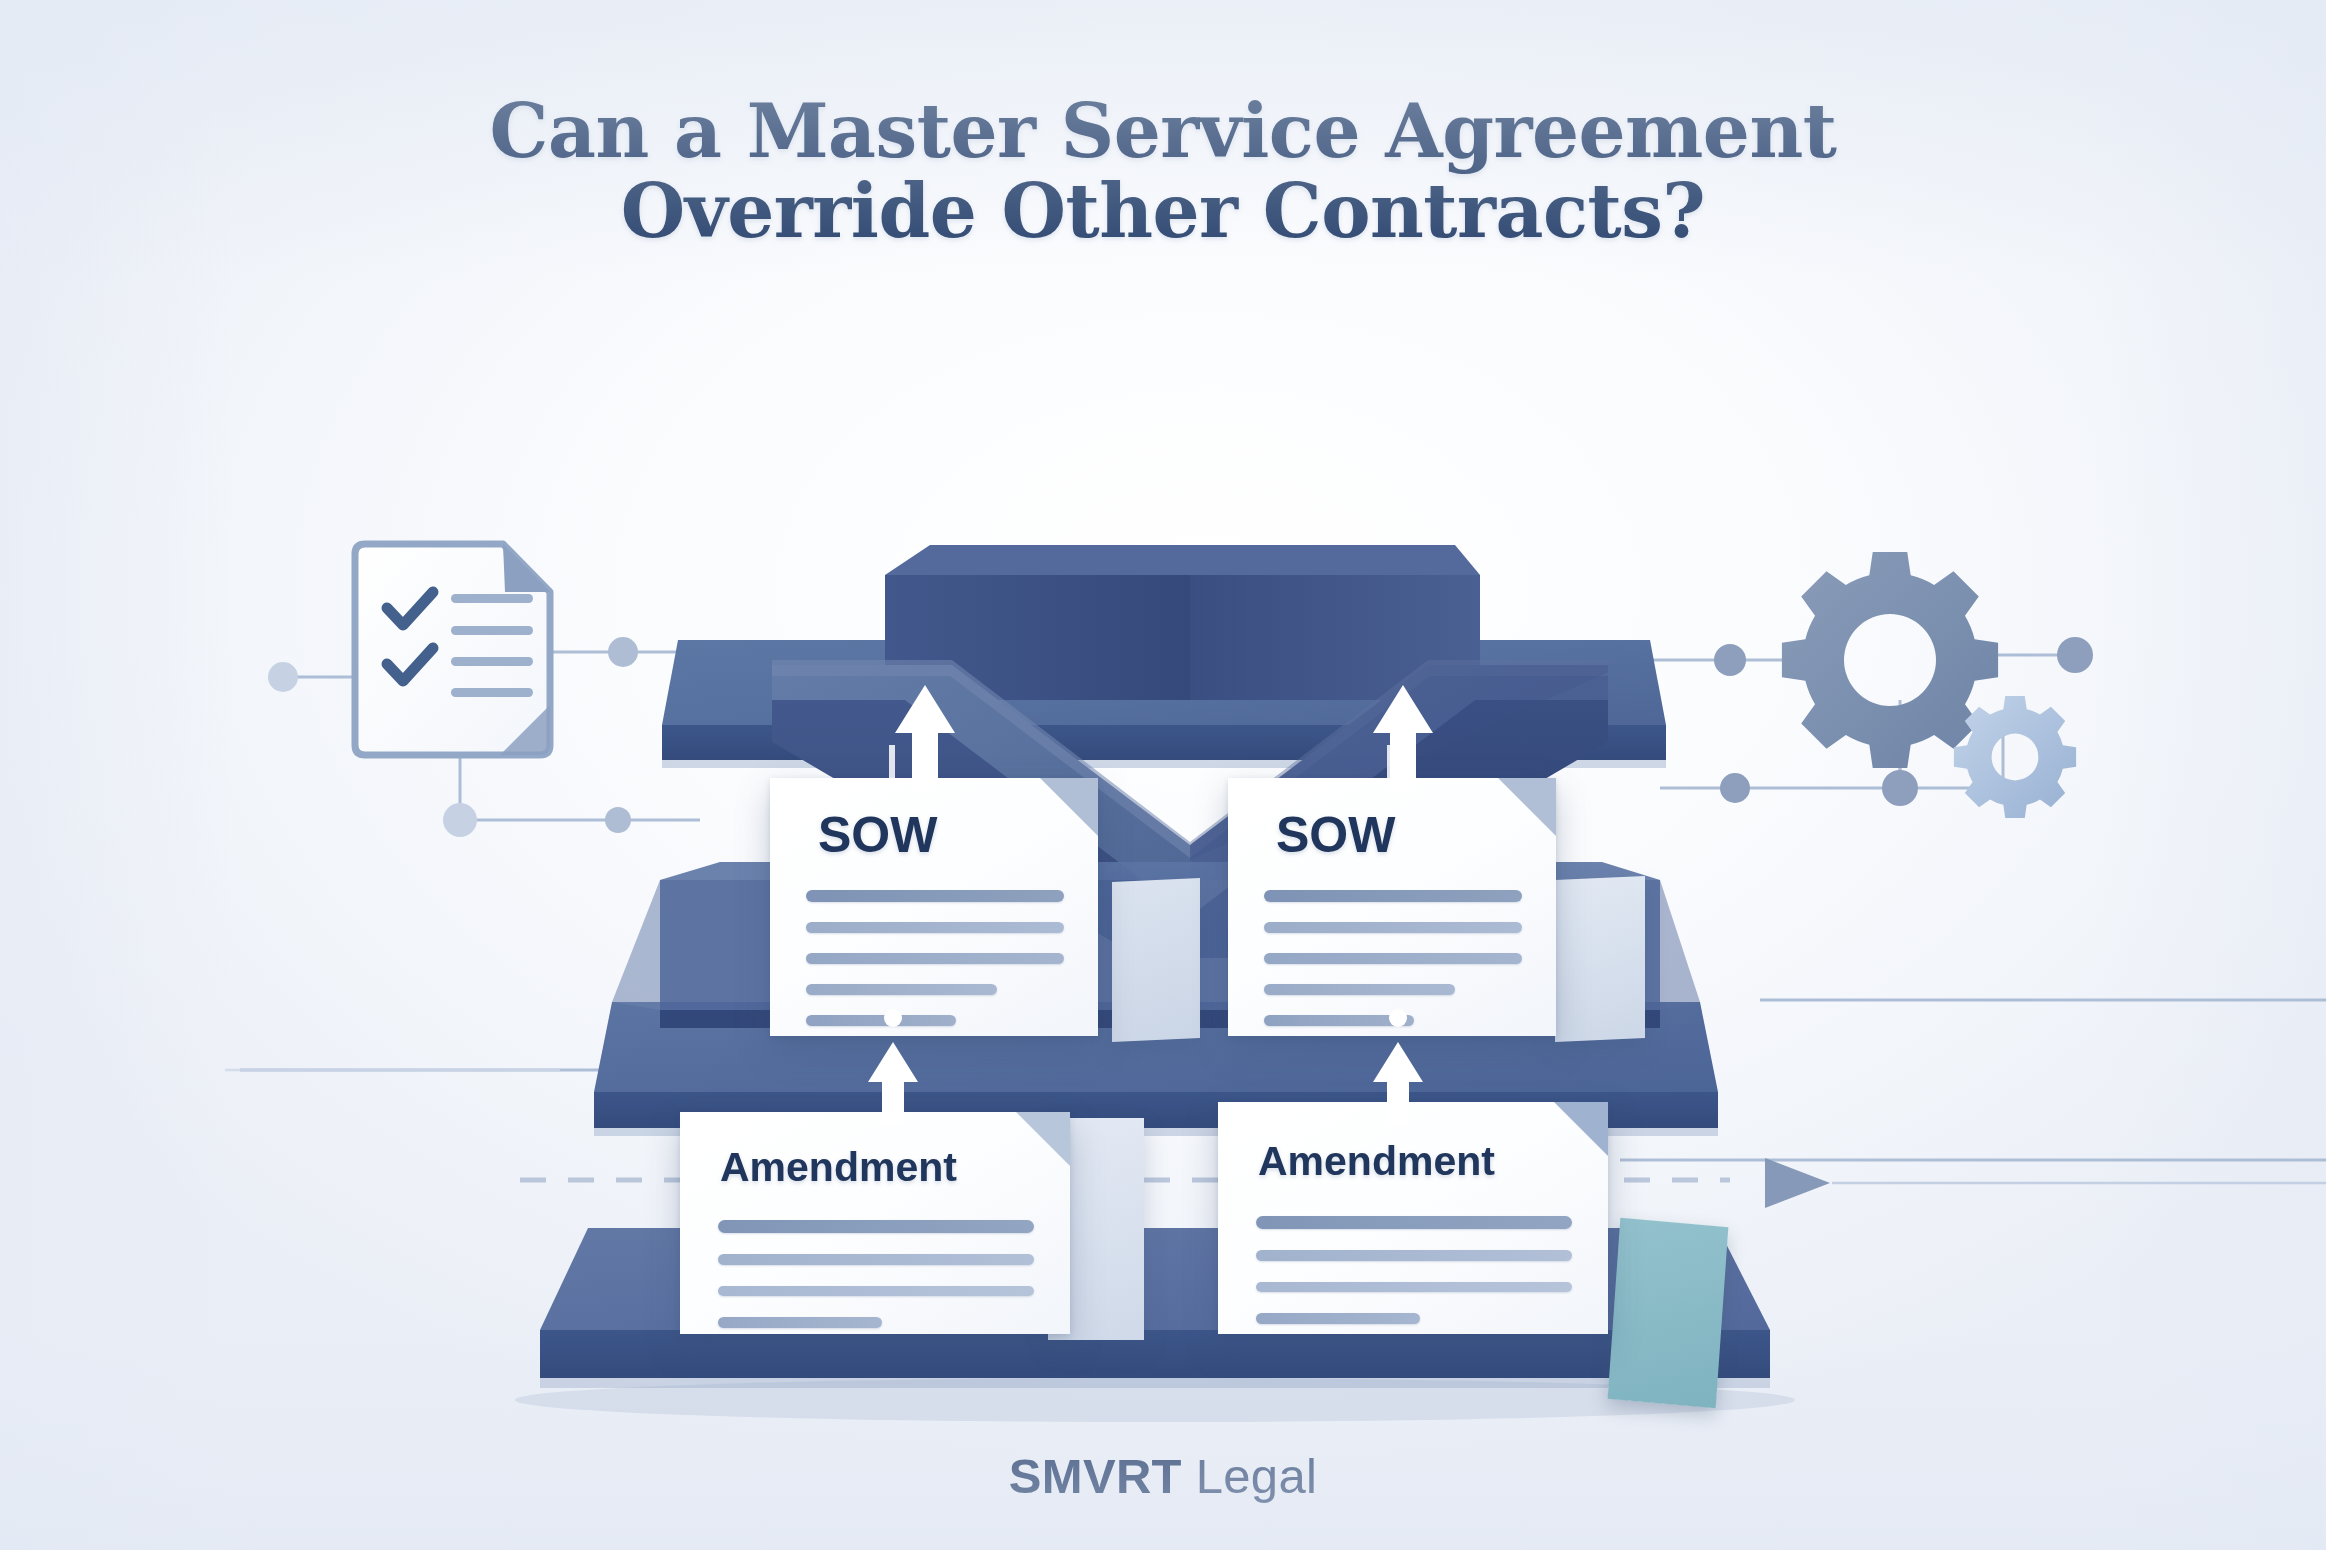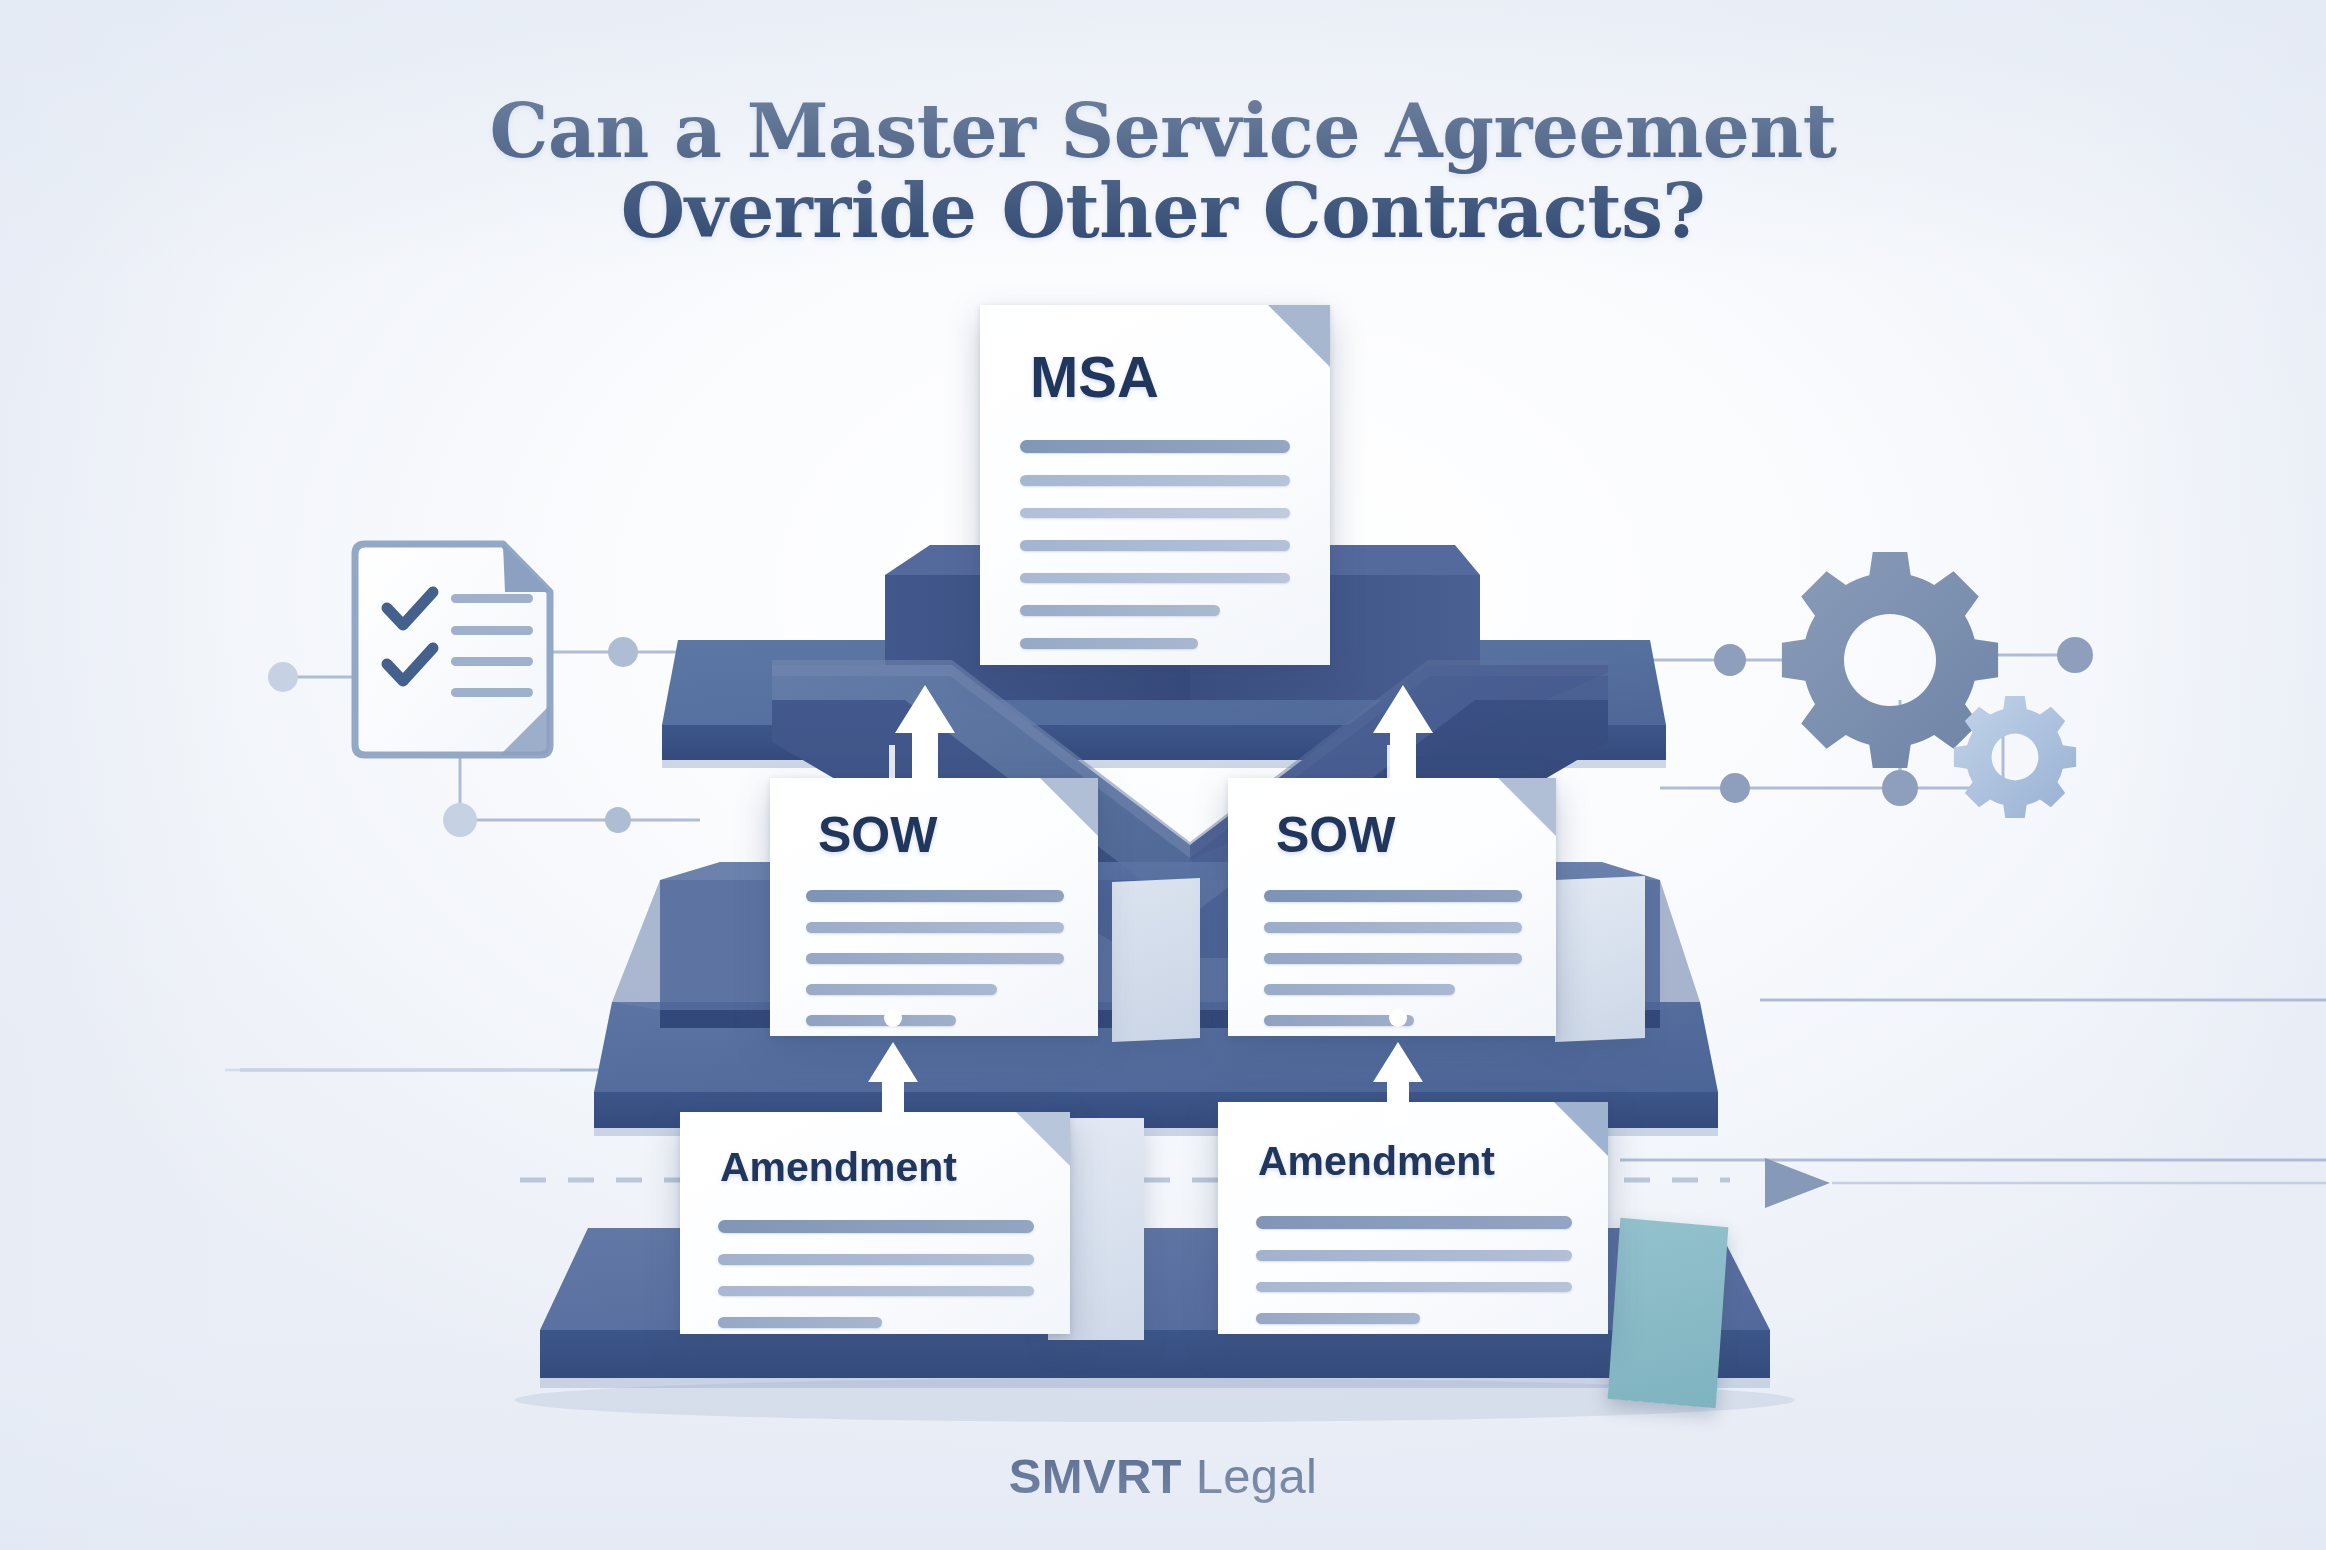--- a/index.html
+++ b/index.html
@@ -343,38 +343,20 @@
               background:linear-gradient(160deg,#dbe3ef 0%,#cad5e6 100%);
               transform:skewY(-2.5deg);"></div>
   <div class="ghost" style="left:1555px; top:878px; width:90px; height:162px;
               background:linear-gradient(160deg,#e2e9f3 0%,#ccd7e7 100%);
               transform:skewY(-2.5deg);"></div>
   <div class="ghost" style="left:1048px; top:1118px; width:96px; height:222px;
               background:linear-gradient(160deg,#e4eaf4 0%,#cfd9e9 100%);"></div>
   <div class="teal-card" style="left:1614px; top:1222px; width:108px; height:182px;
               transform:skewY(5deg) skewX(-4deg);"></div>
 
-  <div class="doc" style="left:980px; top:305px; width:350px; height:360px;">
-    <svg style="position:absolute; right:0; top:0; width:62px; height:62px;" viewBox="0 0 62 62">
-      <polygon points="0,0 62,0 62,62" fill="#ffffff"></polygon>
-      <polygon points="0,0 62,62 0,62" fill="#ffffff" opacity="0"></polygon>
-      <polygon points="0,0 62,0 0,62" fill="#ffffff" opacity="0"></polygon>
-      <polygon points="62,0 62,62 0,0" fill="#a7b7d0"></polygon>
-    </svg>
-    <div class="doc-title" style="left:50px; top:38px; font-size:58px;">MSA</div>
-    <div class="lines" style="left:40px; right:40px; top:135px;">
-      <div class="ln" style="width:100%; background:linear-gradient(90deg,#8296b6,#93a6c2);"></div>
-      <div class="ln" style="width:100%; background:linear-gradient(90deg,#a6b7d1,#b6c4da); height:11px;"></div>
-      <div class="ln" style="width:100%; background:linear-gradient(90deg,#b2c0d7,#c0cbdf); height:10px;"></div>
-      <div class="ln" style="width:100%; background:linear-gradient(90deg,#a3b4d0,#b3c1d8); height:11px;"></div>
-      <div class="ln" style="width:100%; background:linear-gradient(90deg,#a9b9d3,#b8c5db); height:10px;"></div>
-      <div class="ln" style="width:74%; background:linear-gradient(90deg,#9aacc9,#aabace); height:11px;"></div>
-      <div class="ln" style="width:66%; background:linear-gradient(90deg,#97a9c6,#a7b7d0); height:11px;"></div>
-    </div>
-  </div>
 
   <div class="doc" style="left:770px; top:778px; width:328px; height:258px;">
     <svg style="position:absolute; right:0; top:0; width:58px; height:58px;" viewBox="0 0 58 58">
       <polygon points="58,0 58,58 0,0" fill="#b0bfd6"></polygon>
     </svg>
     <div class="doc-title" style="left:48px; top:28px; font-size:50px;">SOW</div>
     <div class="lines" style="left:36px; right:34px; top:112px;">
       <div class="ln" style="width:100%; background:linear-gradient(90deg,#7e93b5,#8ea1be); height:12px; margin-bottom:20px;"></div>
       <div class="ln" style="width:100%; background:linear-gradient(90deg,#9cadc9,#acbbd4); height:11px; margin-bottom:20px;"></div>
       <div class="ln" style="width:100%; background:linear-gradient(90deg,#94a7c5,#a5b5cf); height:11px; margin-bottom:20px;"></div>

